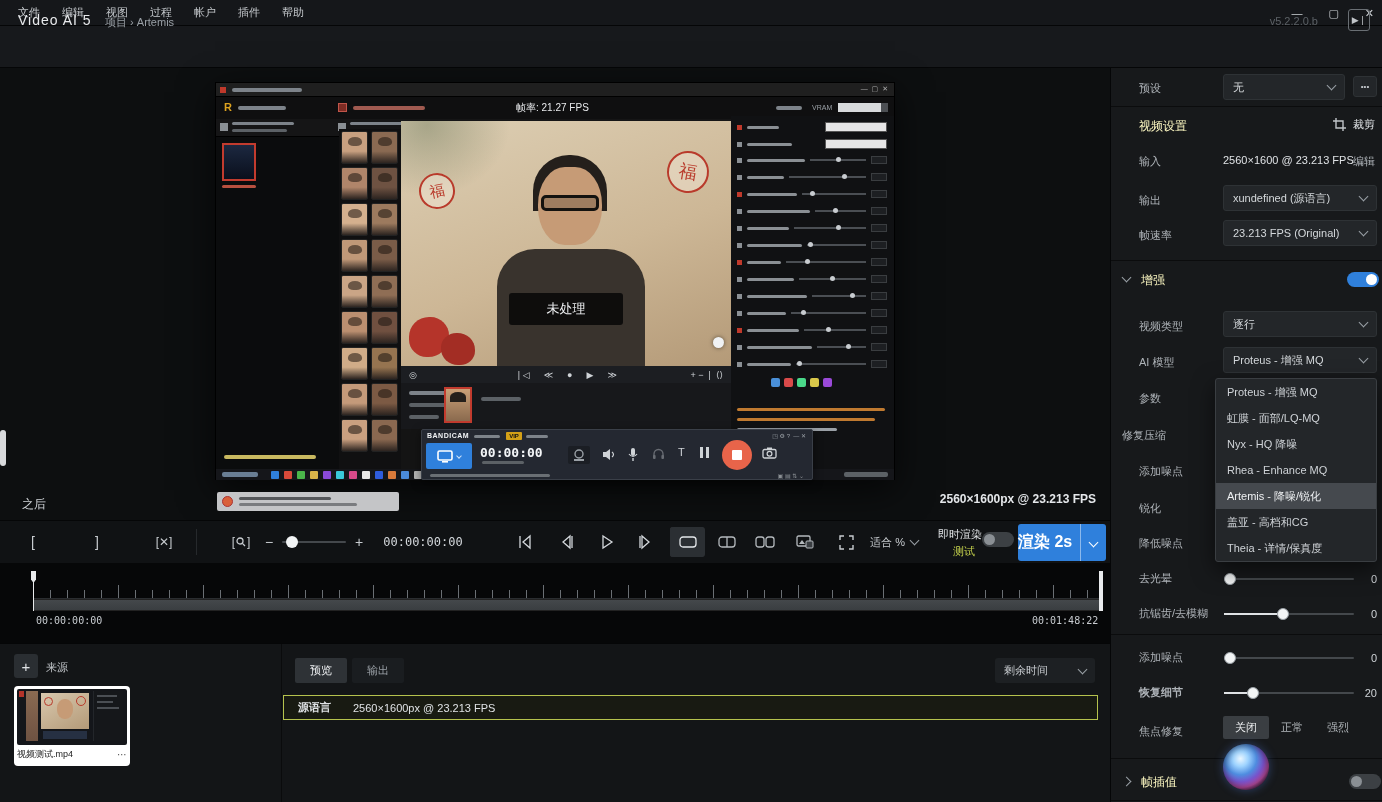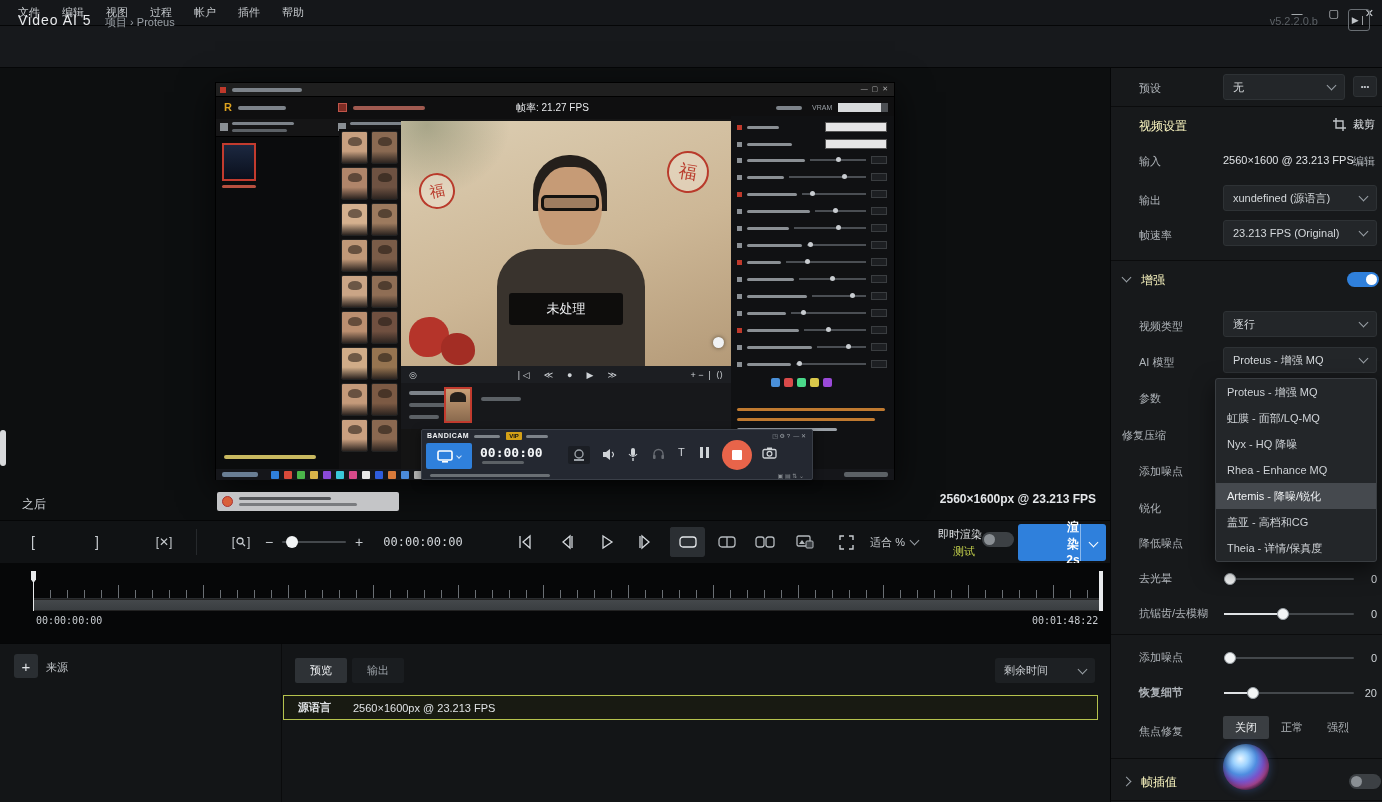--- a/index.html
+++ b/index.html
@@ -42,21 +42,21 @@
   .numbox{width:16px;height:8px;background:#1d1f22;border:1px solid #3a3d40;}
   .sliderline{height:2px;background:#4a4e53;flex:1;position:relative;}
   .sliderline i{position:absolute;top:-2px;width:5px;height:5px;border-radius:50%;background:#c8ccd0;}
   
   #controls{left:0;top:520px;width:1110px;height:43px;background:#101214;border-top:1px solid #050607;}
   .cbtn{position:absolute;top:7px;height:28px;display:flex;align-items:center;justify-content:center;color:#c8ccd0;font-size:14px;}
   .vmode{position:absolute;top:6px;width:34px;height:30px;display:flex;align-items:center;justify-content:center;border-radius:3px;}
   .vmode.sel{background:#2b2f33;}
   #timecode{font-family:"DejaVu Sans Mono",monospace;font-size:12px;color:#d4d8dc;}
   #renderBtn{position:absolute;left:1018px;top:3px;width:88px;height:37px;background:#2f80dc;border-radius:3px;display:flex;align-items:center;color:#fff;}
-  #renderBtn .main{flex:1;text-align:center;font-size:12px;font-weight:bold;padding-left:48px;}
+  #renderBtn .main{flex:1;text-align:left;font-size:16px;font-weight:bold;}
   #renderBtn .dd{width:26px;height:100%;border-left:1px solid rgba(255,255,255,.45);display:flex;align-items:center;justify-content:center;}
   #renderBtn .dd .chev{border-color:#fff;}
   .toggle{width:32px;height:15px;border-radius:8px;background:#3c4044;position:relative;}
   .toggle i{position:absolute;top:2px;left:2px;width:11px;height:11px;border-radius:50%;background:#8a8f94;}
   .toggle.on{background:#2f80dc;}
   .toggle.on i{left:auto;right:2px;background:#fff;}
   
   #timelineWrap{left:0;top:563px;width:1110px;height:80px;background:#060708;}
   #ticks{position:absolute;left:33px;top:14px;width:1068px;height:22px;border-bottom:1px solid #2a2d30;}
   #ticks i{position:absolute;bottom:0;width:1px;background:#6a6f74;}
@@ -121,21 +121,21 @@
     <span>—</span>
     <span>▢</span>
     <span>✕</span>
   </div>
 
   <div id="header" class="abs"></div>
   <div id="appTitle" class="abs">Video AI 5</div>
   <div id="crumb" class="abs">
     <span>项目</span>
     <span>›</span>
-    <span>Proteus</span>
+    <span>Artemis</span>
   </div>
   <div id="ver" class="abs">v5.2.2.0.b</div>
   <div id="panelIcon" class="abs">▶❘</div>
 
   <div id="previewArea" class="abs">
 
     <div id="innerWin" class="abs">
       <div id="iwTitle" class="iw">
         <div class="iw" style="left:4px;top:4px;width:6px;height:6px;background:#c0392b;"></div>
         <div class="iw bar" style="left:16px;top:5px;width:70px;height:4px;"></div>
@@ -628,20 +628,40 @@
     <div id="endMark"></div>
     <div class="tlabel" style="left:36px;">00:00:00:00</div>
     <div class="tlabel" style="left:1032px;">00:01:48:22</div>
   </div>
 
   <div id="bottomPanel" class="abs">
     <div id="srcDivider"></div>
     <div id="addBtn">+</div>
     <div id="srcLabel">来源</div>
 
+    <div id="fileCard">
+      <div id="fileThumb">
+        <div style="position:absolute;left:2px;top:2px;width:5px;height:6px;background:#b5342a;"></div>
+        <div style="position:absolute;left:9px;top:2px;width:12px;height:50px;background:linear-gradient(#8a6a52,#6e5242);"></div>
+        <div style="position:absolute;left:24px;top:4px;width:48px;height:36px;background:linear-gradient(150deg,#d8c8ae,#b49a78);">
+          <div style="position:absolute;left:16px;top:6px;width:16px;height:20px;background:#c69b76;border-radius:45%;"></div>
+          <div style="position:absolute;left:3px;top:4px;width:9px;height:9px;border:1px solid #b93a2b;border-radius:50%;"></div>
+          <div style="position:absolute;right:3px;top:3px;width:10px;height:10px;border:1px solid #b93a2b;border-radius:50%;"></div>
+        </div>
+        <div style="position:absolute;left:26px;top:42px;width:44px;height:8px;background:#2a3text;background:#263042;"></div>
+        <div style="position:absolute;left:76px;top:2px;width:30px;height:50px;background:#15171a;border-left:1px solid #23262a;"></div>
+        <div style="position:absolute;left:80px;top:6px;width:20px;height:2px;background:#4a4e53;"></div>
+        <div style="position:absolute;left:80px;top:12px;width:16px;height:2px;background:#4a4e53;"></div>
+        <div style="position:absolute;left:80px;top:18px;width:22px;height:2px;background:#4a4e53;"></div>
+      </div>
+      <div id="fileNameRow">
+        <span id="fileName">视频测试.mp4</span>
+        <span id="fileMenu">⋯</span>
+      </div>
+    </div>
 
     <div class="btab" style="left:295px;background:#2e3236;color:#eef0f2;">预览</div>
     <div class="btab" style="left:352px;background:#1a1d20;color:#9aa0a6;">输出</div>
 
     <div id="previewRow">
       <span style="font-weight:bold;">源语言</span>
       <span>2560×1600px @ 23.213 FPS</span>
     </div>
 
     <div id="remaining">

